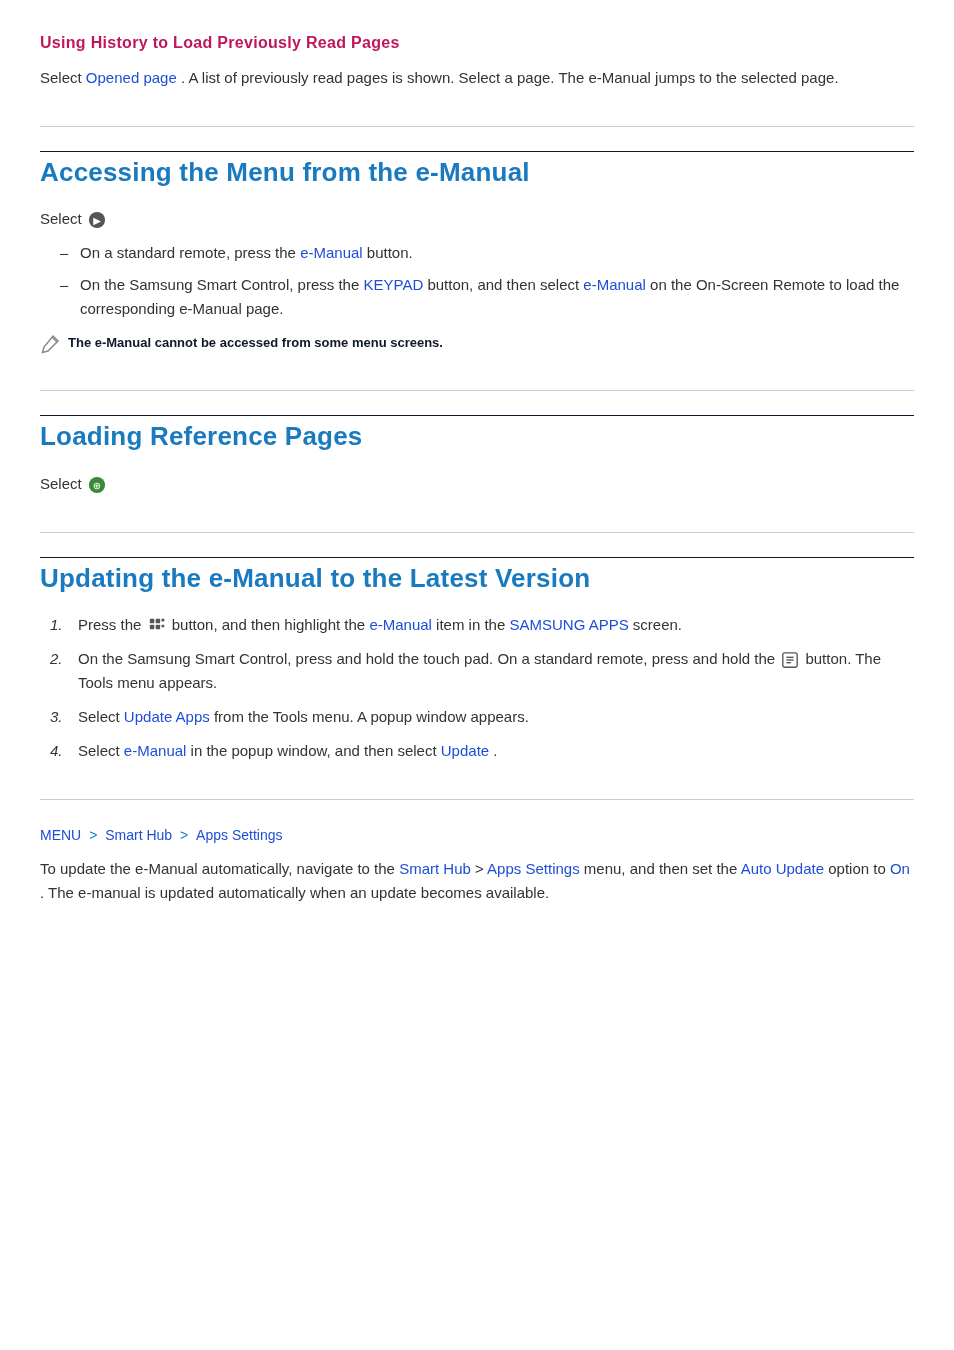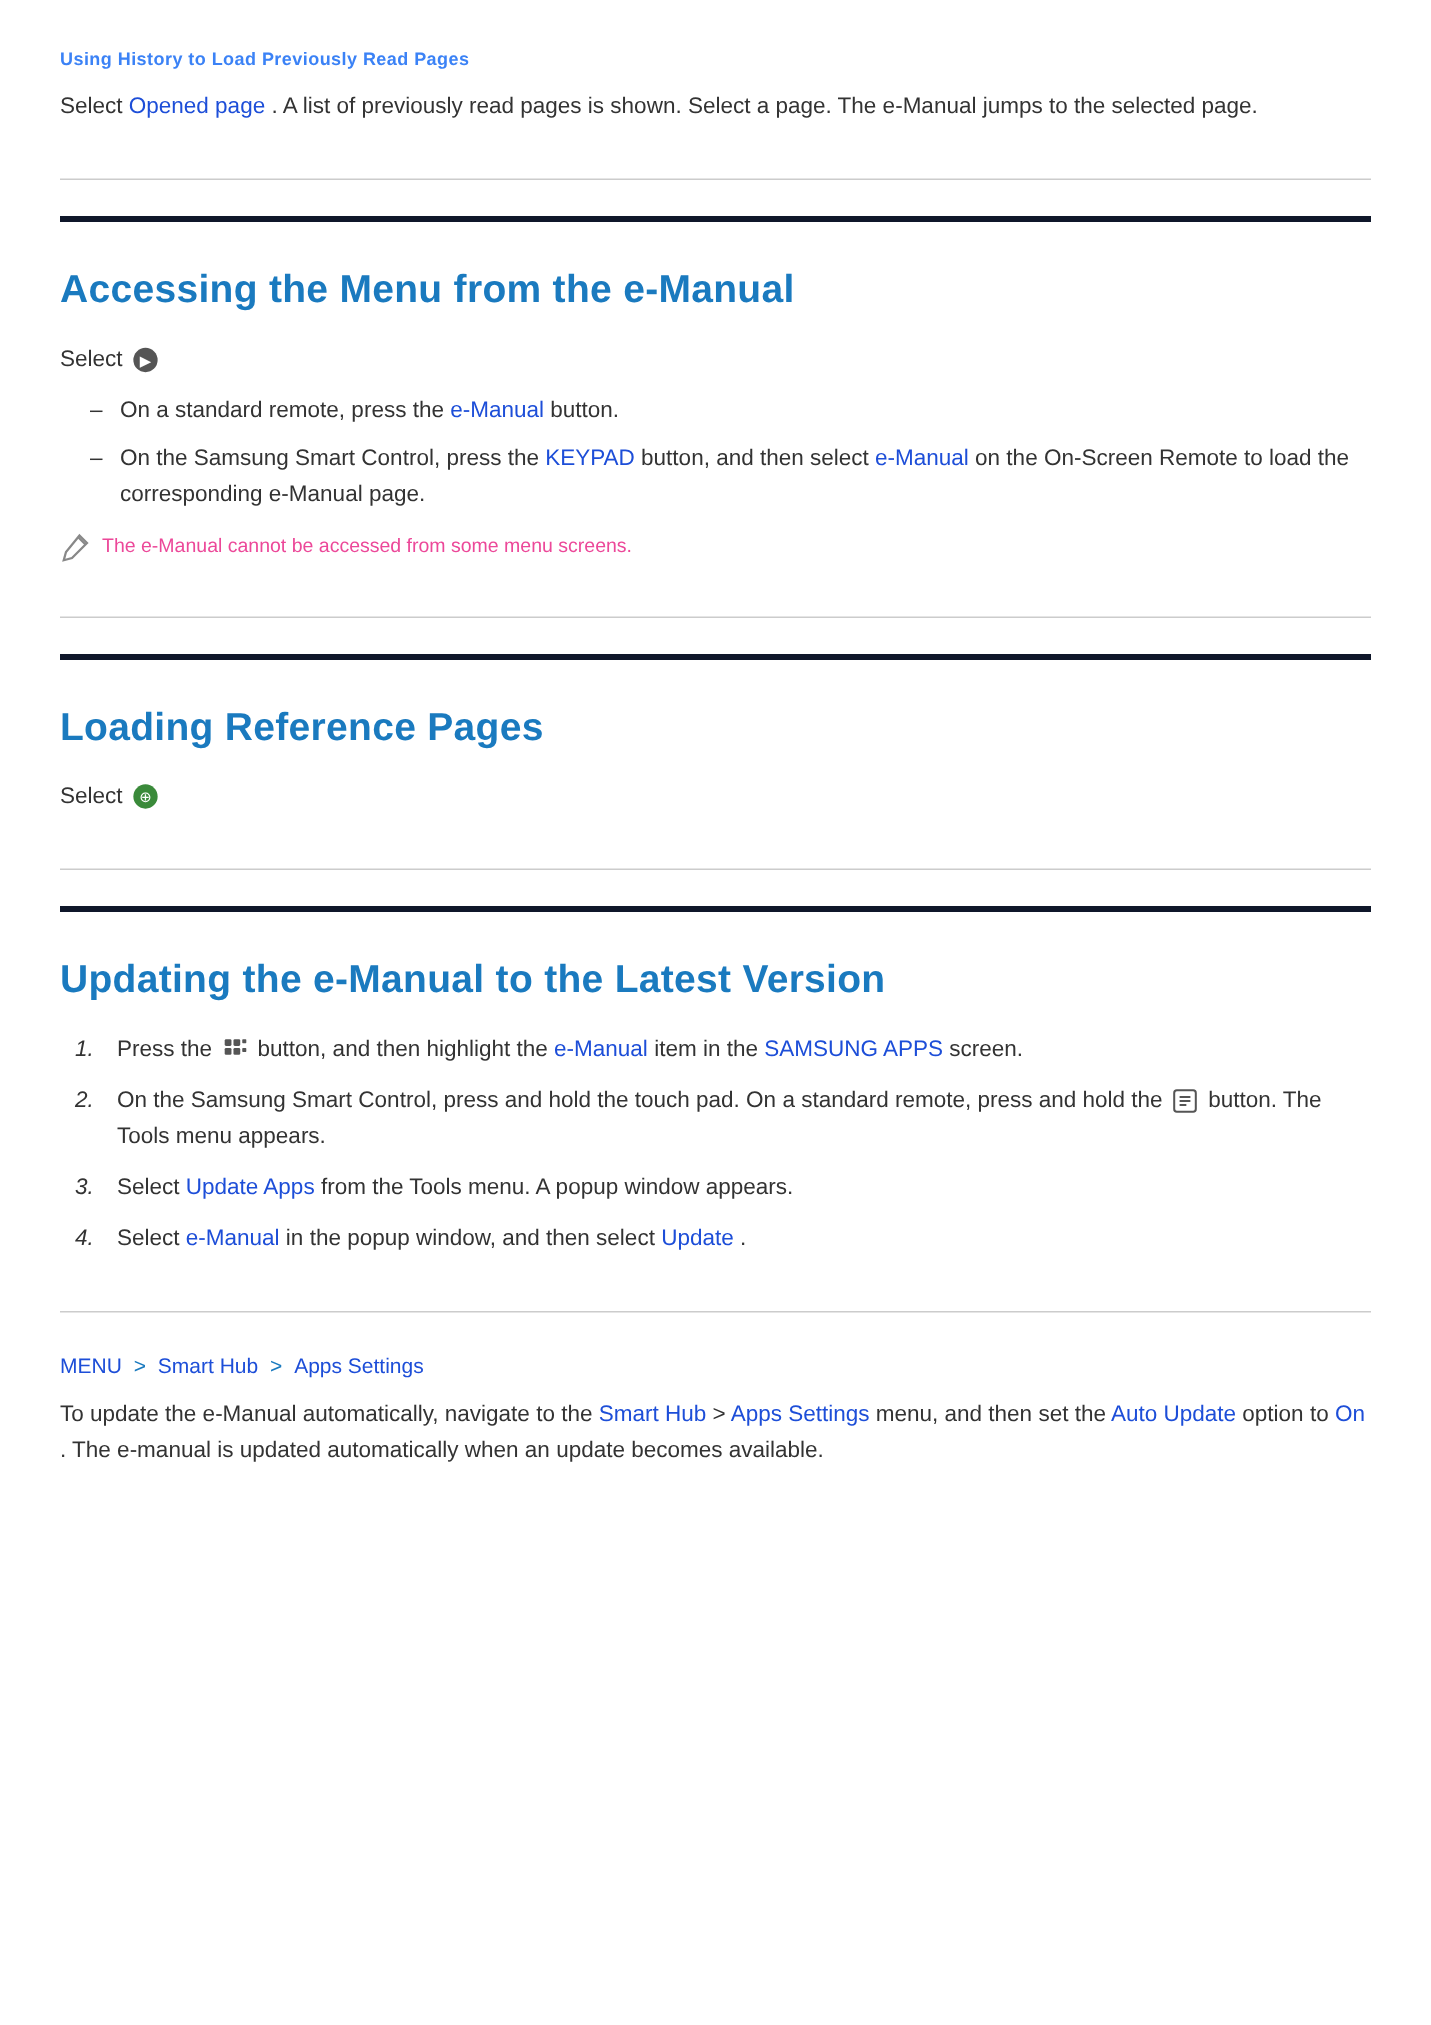--- a/index.html
+++ b/index.html
@@ -16,22 +16,22 @@
       line-height: 1.6;
       padding: 30px 40px;
       max-width: 954px;
     }
 
     .section {
       margin-bottom: 36px;
     }
 
     .section-title-small {
-      color: #3b82f6;
-      font-size: 12px;
+      color: #be185d;
+      font-size: 16px;
       font-weight: bold;
       margin-bottom: 10px;
       letter-spacing: 0.3px;
     }
 
     .section-title-large {
       color: #1a7abf;
       font-size: 26px;
       font-weight: bold;
       margin-bottom: 14px;
@@ -93,21 +93,22 @@
 
     .pencil-icon {
       width: 20px;
       height: 20px;
       flex-shrink: 0;
       margin-top: 1px;
     }
 
     .note-text {
       font-size: 13px;
-      color: #ec4899;
+      color: #0f172a;
+      font-weight: bold;
     }
 
     .ordered-list {
       list-style: none;
       padding-left: 10px;
       margin-bottom: 12px;
     }
 
     .ordered-list li {
       position: relative;
@@ -154,22 +155,21 @@
       color: #1a7abf;
       margin-bottom: 10px;
     }
 
     .breadcrumb-sep {
       color: #1a7abf;
       margin: 0 4px;
     }
 
     .section-large {
-      border-top: 4px solid #0f172a;
-      padding-top: 24px;
+      border-top: 1px solid #0f172a;
       margin-bottom: 36px;
     }
   </style>
 </head>
 <body>
 
 <div class="section">
   <div class="section-title-small">Using History to Load Previously Read Pages</div>
   <p>
     <span>Select </span>

